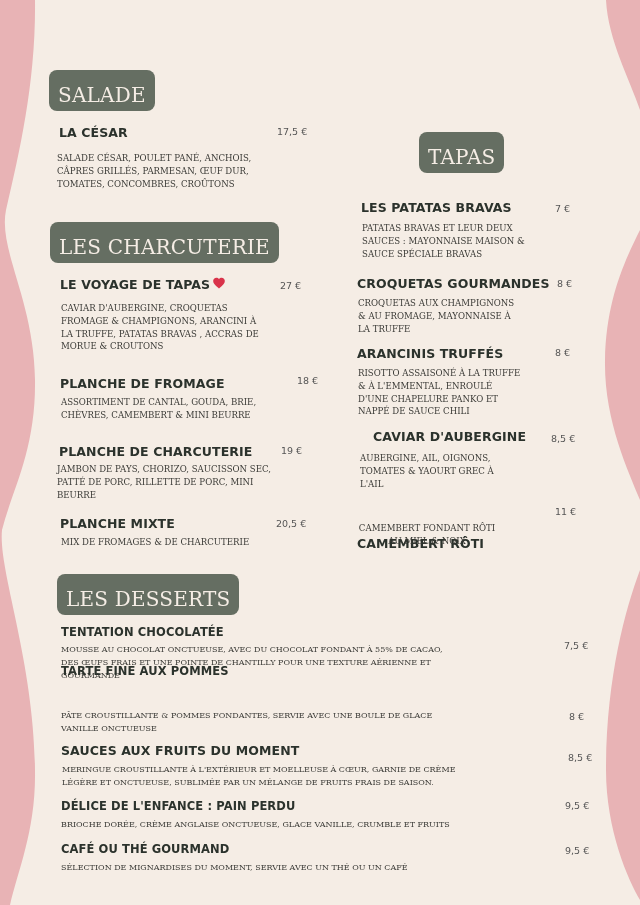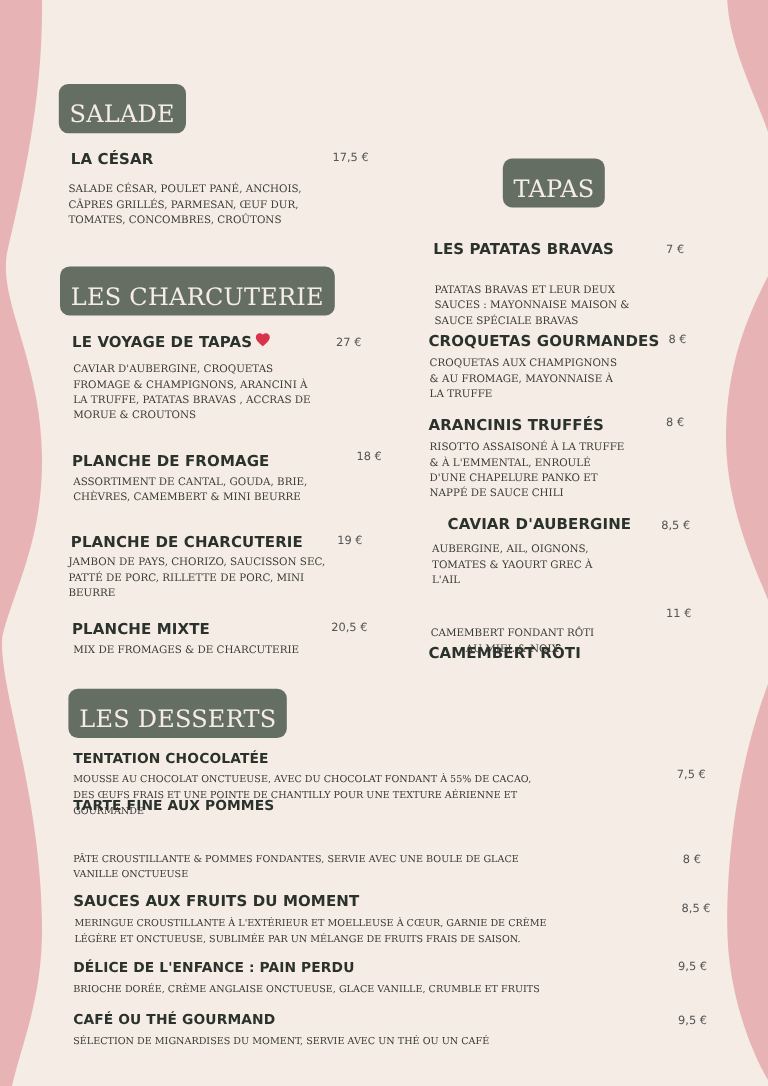--- a/index.html
+++ b/index.html
@@ -45,21 +45,21 @@
   <div class="item-desc" style="left:57px; top:463px; width:215px;">JAMBON DE PAYS, CHORIZO, SAUCISSON SEC, PATTÉ DE PORC, RILLETTE DE PORC, MINI BEURRE</div>
 
   <div class="item-name" style="left:60px; top:516px;">PLANCHE MIXTE</div>
   <div class="item-price" style="left:276px; top:518px;">20,5 €</div>
   <div class="item-desc" style="left:61px; top:536px; width:240px;">MIX DE FROMAGES &amp; DE CHARCUTERIE</div>
 
   <div class="section-badge" style="left:419px; top:132px;">TAPAS</div>
 
   <div class="item-name" style="left:361px; top:200px;">LES PATATAS BRAVAS</div>
   <div class="item-price" style="left:555px; top:203px;">7 €</div>
-  <div class="item-desc" style="left:362px; top:236px; width:175px;">PATATAS BRAVAS ET LEUR DEUX SAUCES : MAYONNAISE MAISON &amp; SAUCE SPÉCIALE BRAVAS</div>
+  <div class="item-desc" style="left:362px; top:222px; width:175px;">PATATAS BRAVAS ET LEUR DEUX SAUCES : MAYONNAISE MAISON &amp; SAUCE SPÉCIALE BRAVAS</div>
 
   <div class="item-name" style="left:357px; top:276px;">CROQUETAS GOURMANDES</div>
   <div class="item-price" style="left:557px; top:278px;">8 €</div>
   <div class="item-desc" style="left:358px; top:297px; width:165px;">CROQUETAS AUX CHAMPIGNONS &amp; AU FROMAGE, MAYONNAISE À LA TRUFFE</div>
 
   <div class="item-name" style="left:357px; top:346px;">ARANCINIS TRUFFÉS</div>
   <div class="item-price" style="left:555px; top:347px;">8 €</div>
   <div class="item-desc" style="left:358px; top:367px; width:165px;">RISOTTO ASSAISONÉ À LA TRUFFE &amp; À L'EMMENTAL, ENROULÉ D'UNE CHAPELURE PANKO ET NAPPÉ DE SAUCE CHILI</div>
 
   <div class="item-name" style="left:357px; top:429px;margin-left:16px;">CAVIAR D'AUBERGINE</div>

